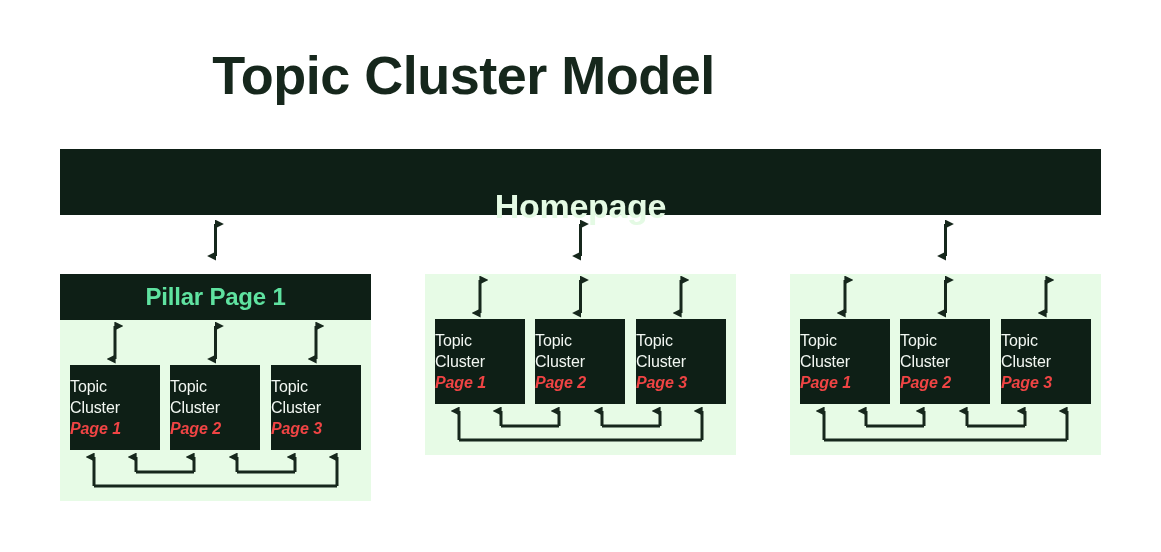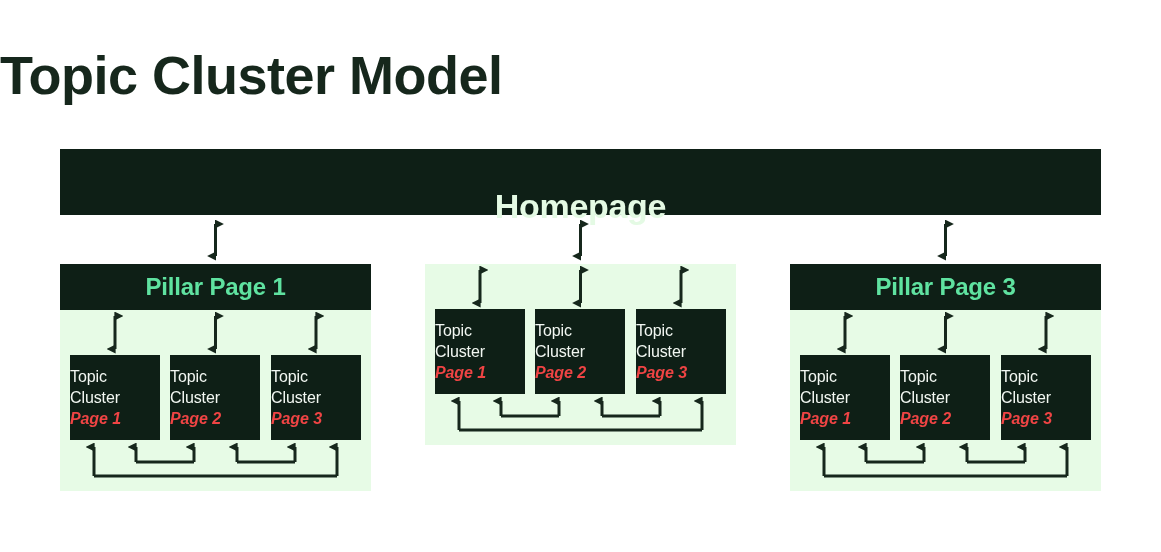--- a/index.html
+++ b/index.html
@@ -22,21 +22,21 @@
     height: 552px;
     background: #ffffff;
   }
 
   
   .page-title {
     position: absolute;
     left: 0;
     top: 44px;
     width: 927px;
-    text-align: left;
+    text-align: center;
     font-size: 54px;
     font-weight: bold;
     letter-spacing: -0.5px;
     color: #16271c;
     line-height: 62px;
     white-space: nowrap;
   }
 
   
   .homepage-bar {
@@ -55,21 +55,21 @@
     font-weight: bold;
     color: #e4fae4;
     letter-spacing: -0.3px;
     line-height: 38px;
     margin-top: 48px;
   }
 
   
   .group {
     position: absolute;
-    top: 264px;
+    top: 274px;
     width: 346px;
   }
   .group-1 { left: 60px; }
   .group-2 { left: 425px; }
   .group-3 { left: 790px; }
 
   .pillar-bar {
     position: relative;
     width: 311px;
     height: 46px;
@@ -238,23 +238,20 @@
       </div>
       <div class="cluster-box c3">
         <div class="cluster-line">Topic</div>
         <div class="cluster-line">Cluster</div>
         <div class="cluster-line bold">Page 3</div>
       </div>
     </div>
   </div>
 
   <div class="group group-3">
-    <div class="pillar-bar">
-      <span class="pillar-label">Pillar Page 3</span>
-    </div>
     <div class="panel">
       <svg class="wires" viewBox="0 0 311 181" preserveAspectRatio="none">
         <g stroke="#16271c" stroke-width="3" fill="none">
           <line x1="55" y1="6" x2="55" y2="39" marker-start="url(#ahU)" marker-end="url(#ahD)"></line>
           <line x1="155.5" y1="6" x2="155.5" y2="39" marker-start="url(#ahU)" marker-end="url(#ahD)"></line>
           <line x1="256" y1="6" x2="256" y2="39" marker-start="url(#ahU)" marker-end="url(#ahD)"></line>
           <path d="M34 166 L34 137" marker-end="url(#ahU)"></path>
           <path d="M34 166 L277 166"></path>
           <path d="M277 166 L277 137" marker-end="url(#ahU)"></path>
           <path d="M76 152 L76 137" marker-end="url(#ahU)"></path>

